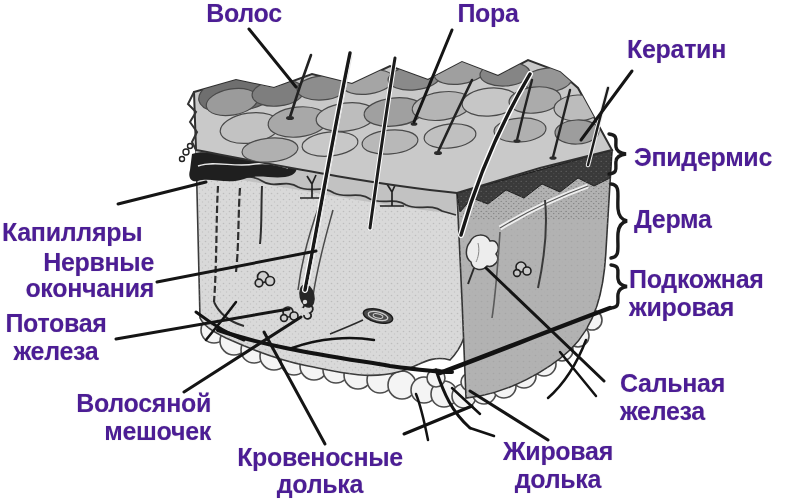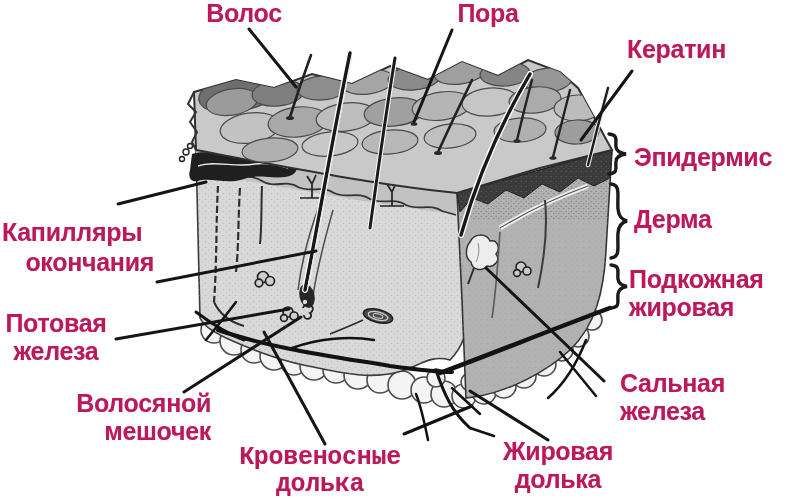--- a/index.html
+++ b/index.html
@@ -1,24 +1,24 @@
 <!DOCTYPE html>
 <html><head>
 <meta charset="utf-8">
 <style>
   html,body{margin:0;padding:0;background:#fff;}
   .stage{position:relative;width:788px;height:499px;background:#fff;overflow:hidden;
          font-family:"Liberation Sans",sans-serif;}
   .stage svg{position:absolute;left:0;top:0;}
-  .lbl{position:absolute;font-weight:bold;font-size:25px;line-height:26px;color:#be185d;
+  .lbl{position:absolute;font-weight:bold;font-size:25px;line-height:26px;color:#4c1d95;
        white-space:nowrap;letter-spacing:-0.3px;text-shadow:0 0 1px rgba(40,40,40,.25);}
   .lbl span{display:block;}
   .tc{text-align:center;}
   .tr{text-align:right;}
-  .lh27{line-height:27px;font-family:Liberation Mono, monospace;}
+  .lh27{line-height:27px;}
   .lh28{line-height:28px;}
   
   .p-hair{left:196px;top:0;width:96px;}
   .p-pore{left:444px;top:0;width:88px;}
   .p-keratin{left:627px;top:36px;}
   .p-epidermis{left:634px;top:144px;}
   .p-derma{left:634px;top:206px;}
   .p-subcut{left:629px;top:265px;}
   .p-capillaries{left:2px;top:219px;}
   .p-nerve{left:0;top:249px;width:154px;}
@@ -270,20 +270,21 @@
     <span>Дерма</span>
   </div>
   <div class="lbl p-subcut lh28">
     <span>Подкожная</span>
     <span>жировая</span>
   </div>
   <div class="lbl p-capillaries">
     <span>Капилляры</span>
   </div>
   <div class="lbl p-nerve tr">
+    <span>Нервные</span>
     <span>окончания</span>
   </div>
   <div class="lbl p-sweat tc lh28">
     <span>Потовая</span>
     <span>железа</span>
   </div>
   <div class="lbl p-follicle tr lh28">
     <span>Волосяной</span>
     <span>мешочек</span>
   </div>

